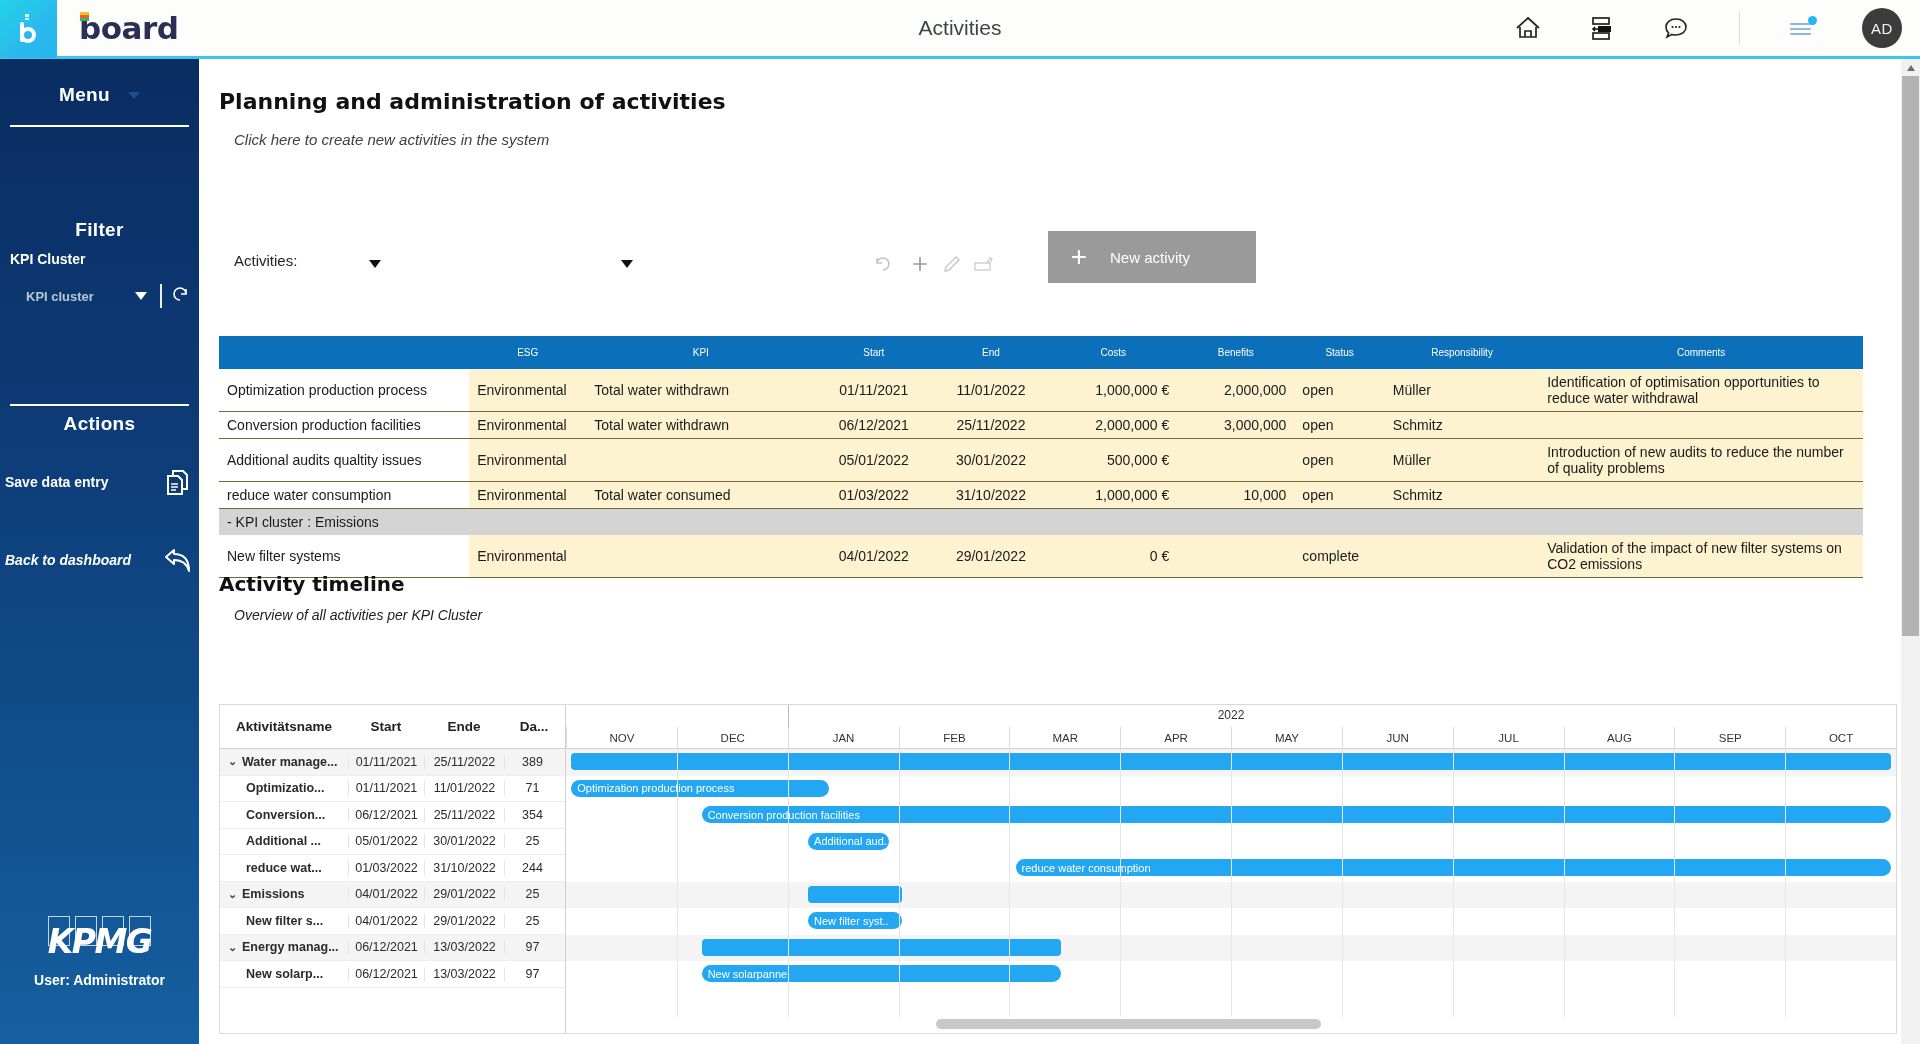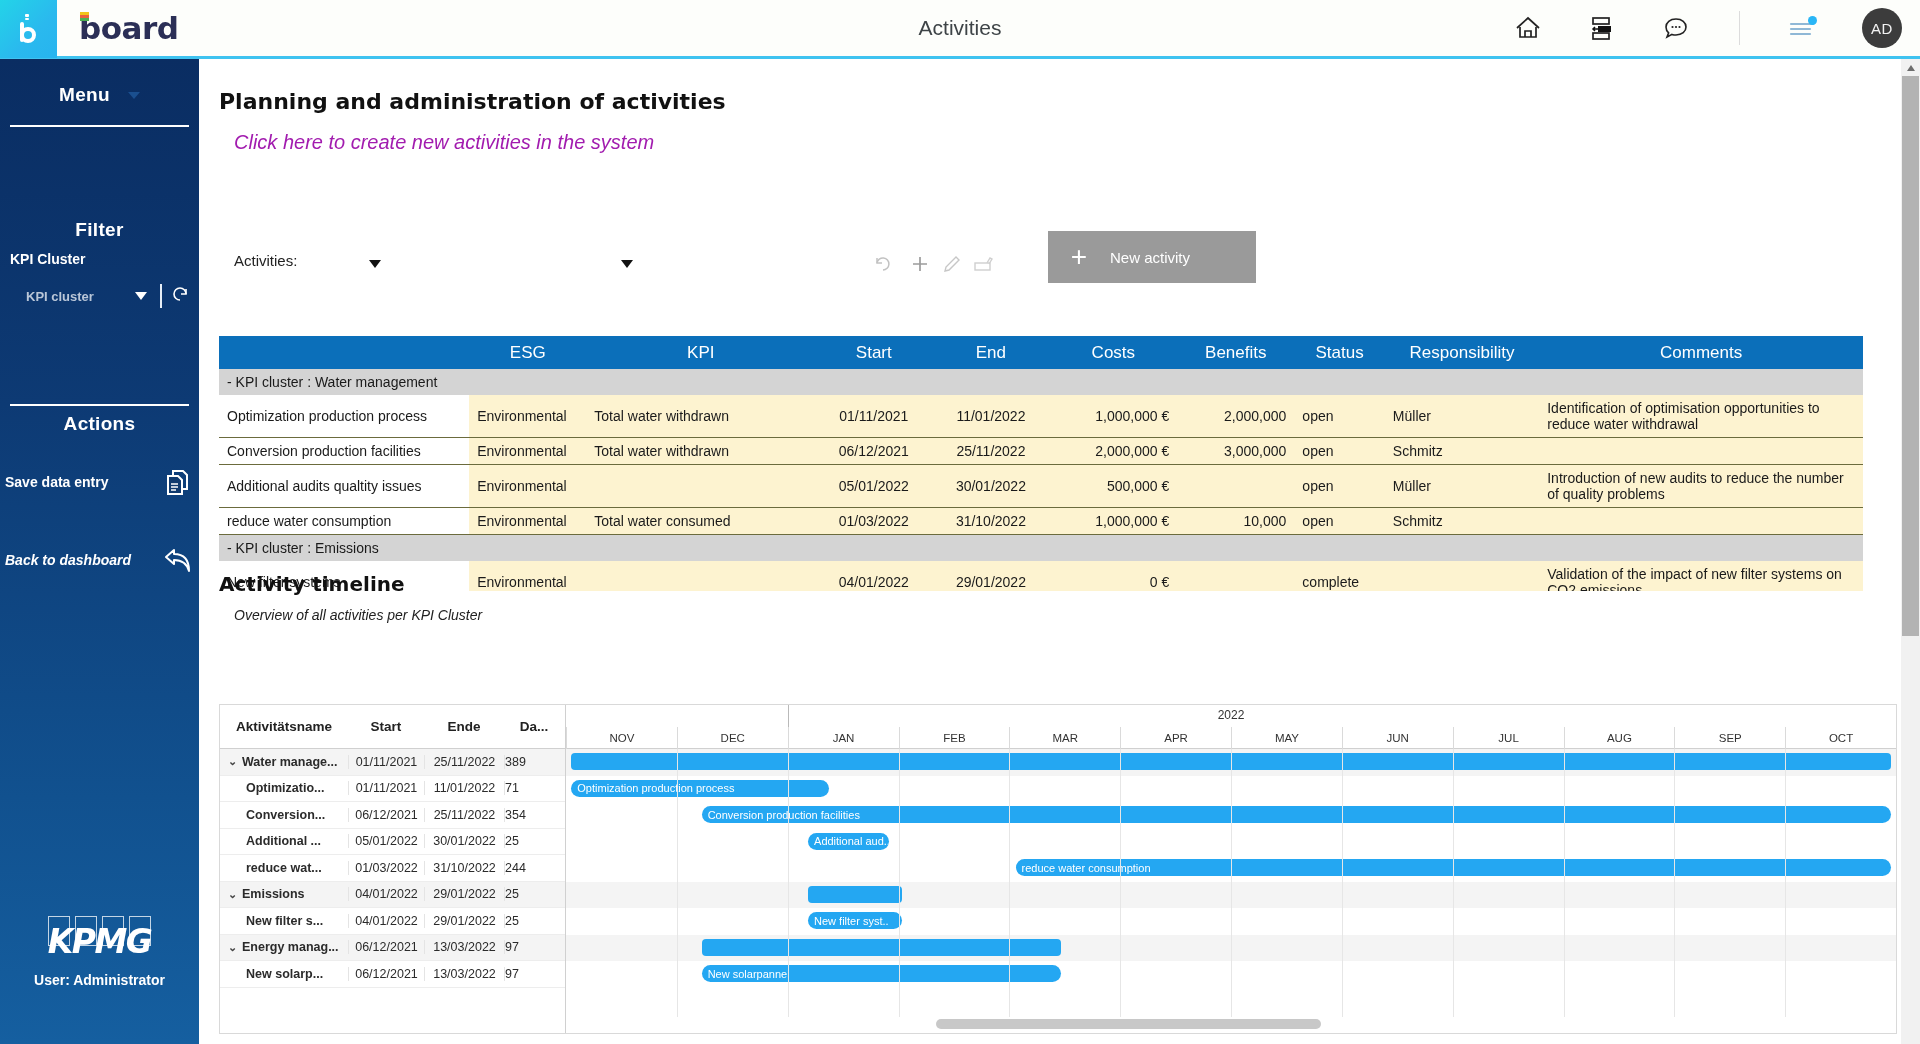--- a/index.html
+++ b/index.html
@@ -102,21 +102,21 @@
     font-family:"DejaVu Sans", sans-serif;
     font-size:33px; font-weight:bold; font-style:italic; letter-spacing:-1.5px;
     color:#ffffff; z-index:2;
   }
   .kpmg-box { position:absolute; top:0; width:22px; height:30px; border:1.5px solid rgba(255,255,255,0.75); }
   #sb-user { margin-top:12px; font-size:14px; font-weight:bold; }
 
   
   #main { position:absolute; left:199px; top:59px; width:1721px; height:985px; background:#fff; overflow:hidden;}
   #page-title { position:absolute; left:20px; top:30px; font-size:22px; font-weight:bold; color:#111; font-family:"DejaVu Sans", sans-serif;}
-  #page-sub { position:absolute; left:35px; top:72px; font-size:20px; font-style:italic; color:#a21caf; }
+  #page-sub { position:absolute; left:35px; top:72px; font-size:15px; font-style:italic; color:#404040; }
 
   #toolbar { position:absolute; left:0; top:175px; width:1700px; height:60px; }
   #act-label { position:absolute; left:35px; top:18px; font-size:15px; color:#222; }
   #act-caret1 { position:absolute; left:170px; top:26px; border-left:6px solid transparent; border-right:6px solid transparent; border-top:8px solid #111; cursor:pointer;}
   #act-caret2 { position:absolute; left:422px; top:26px; border-left:6px solid transparent; border-right:6px solid transparent; border-top:8px solid #111; cursor:pointer;}
   .tb-ico { position:absolute; top:16px; width:28px; height:28px; display:flex; align-items:center; justify-content:center; cursor:pointer; color:#bdbdbd;}
   #tb-undo { left:670px; }
   #tb-plus { left:707px; }
   #tb-edit { left:739px; }
   #tb-stamp { left:770px; }
@@ -128,21 +128,21 @@
   #na-plus { width:62px; text-align:center; font-size:28px; font-weight:300; line-height:1; }
   #na-label { font-size:15px; }
 
   
   #datatable-wrap {
     position:absolute; left:20px; top:277px; width:1660px; height:255px;
     overflow:hidden; background:#fff;
   }
   #dt { width:1644px; border-collapse:collapse; table-layout:fixed; }
   #dt th {
-    background:#0b6fba; color:#fff; font-size:17px; font-weight:normal;
+    background:#0b6fba; color:#fff; font-size:10px; font-weight:normal;
     height:33px; padding:0 6px; text-align:center; border:none;
   }
   #dt td { font-size:14px; color:#1a1a1a; padding:5px 8px; vertical-align:middle; }
   tr.grouprow td { background:#d4d4d4; font-size:14px; padding:4px 8px 4px 14px; }
   tr.datarow td { border-bottom:1px solid #6b6b3d; }
   td.cname { background:#ffffff; padding-left:26px; }
   td.shade { background:#fdf3d0; }
   .r { text-align:right; } .c { text-align:center; } .l { text-align:left; }
   #dt-scroll {
     position:absolute; right:0px; top:277px; width:16px; height:198px;
@@ -159,21 +159,21 @@
   #gantt-left { width:346px; border-right:1px solid #d0d0d0; flex:0 0 346px; }
   #gl-head { height:44px; display:flex; align-items:center; border-bottom:1px solid #d0d0d0; }
   .glh { font-size:13.5px; font-weight:bold; color:#222; text-align:center; }
   .glh.c1 { width:128px; } .glh.c2 { width:76px; } .glh.c3 { width:80px; } .glh.c4 { width:60px; }
   .glrow { height:26.5px; display:flex; align-items:center; border-bottom:1px solid #ededed; }
   .glrow.alt { background:#f4f4f4; }
   .glcell { font-size:12.5px; color:#2b2b2b; }
   .glcell.c1 { width:128px; padding-left:8px; display:flex; align-items:center; gap:4px; overflow:hidden; white-space:nowrap;}
   .glcell.c2 { width:76px; text-align:center; border-left:1px solid #e4e4e4;}
   .glcell.c3 { width:80px; text-align:center; border-left:1px solid #e4e4e4;}
-  .glcell.c4 { width:56px; text-align:left; border-left:1px solid #e4e4e4;}
+  .glcell.c4 { width:56px; text-align:center; border-left:1px solid #e4e4e4;}
   .glcell.c1.parent { font-weight:bold; }
   .glcell.c1.child { font-weight:bold; padding-left:26px; }
   .chev { font-size:11px; color:#444; width:10px; }
 
   #gantt-right { flex:1; position:relative; overflow:hidden; }
   #gr-yearrow { height:22px; position:relative; border-bottom:0; }
   #gr-year { position:absolute; left:0; right:0; text-align:center; font-size:12px; color:#333; top:3px;}
   #gr-monthrow { height:22px; position:relative; border-bottom:1px solid #d0d0d0; }
   .monthcell {
     position:absolute; top:0; height:22px; font-size:11.5px; color:#333;
@@ -370,23 +370,20 @@
           <th>Start</th>
           <th>End</th>
           <th>Costs</th>
           <th>Benefits</th>
           <th>Status</th>
           <th>Responsibility</th>
           <th>Comments</th>
         </tr>
       </thead>
       <tbody>
-        <tr class="grouprow">
-          <td colspan="10">-  KPI cluster : Water management</td>
-        </tr>
         <tr class="datarow">
           <td class="cname l">Optimization production process</td>
           <td class="shade l">Environmental</td>
           <td class="shade l">Total water withdrawn</td>
           <td class="shade c">01/11/2021</td>
           <td class="shade c">11/01/2022</td>
           <td class="shade r">1,000,000 €</td>
           <td class="shade r">2,000,000</td>
           <td class="shade l">open</td>
           <td class="shade l">Müller</td>

